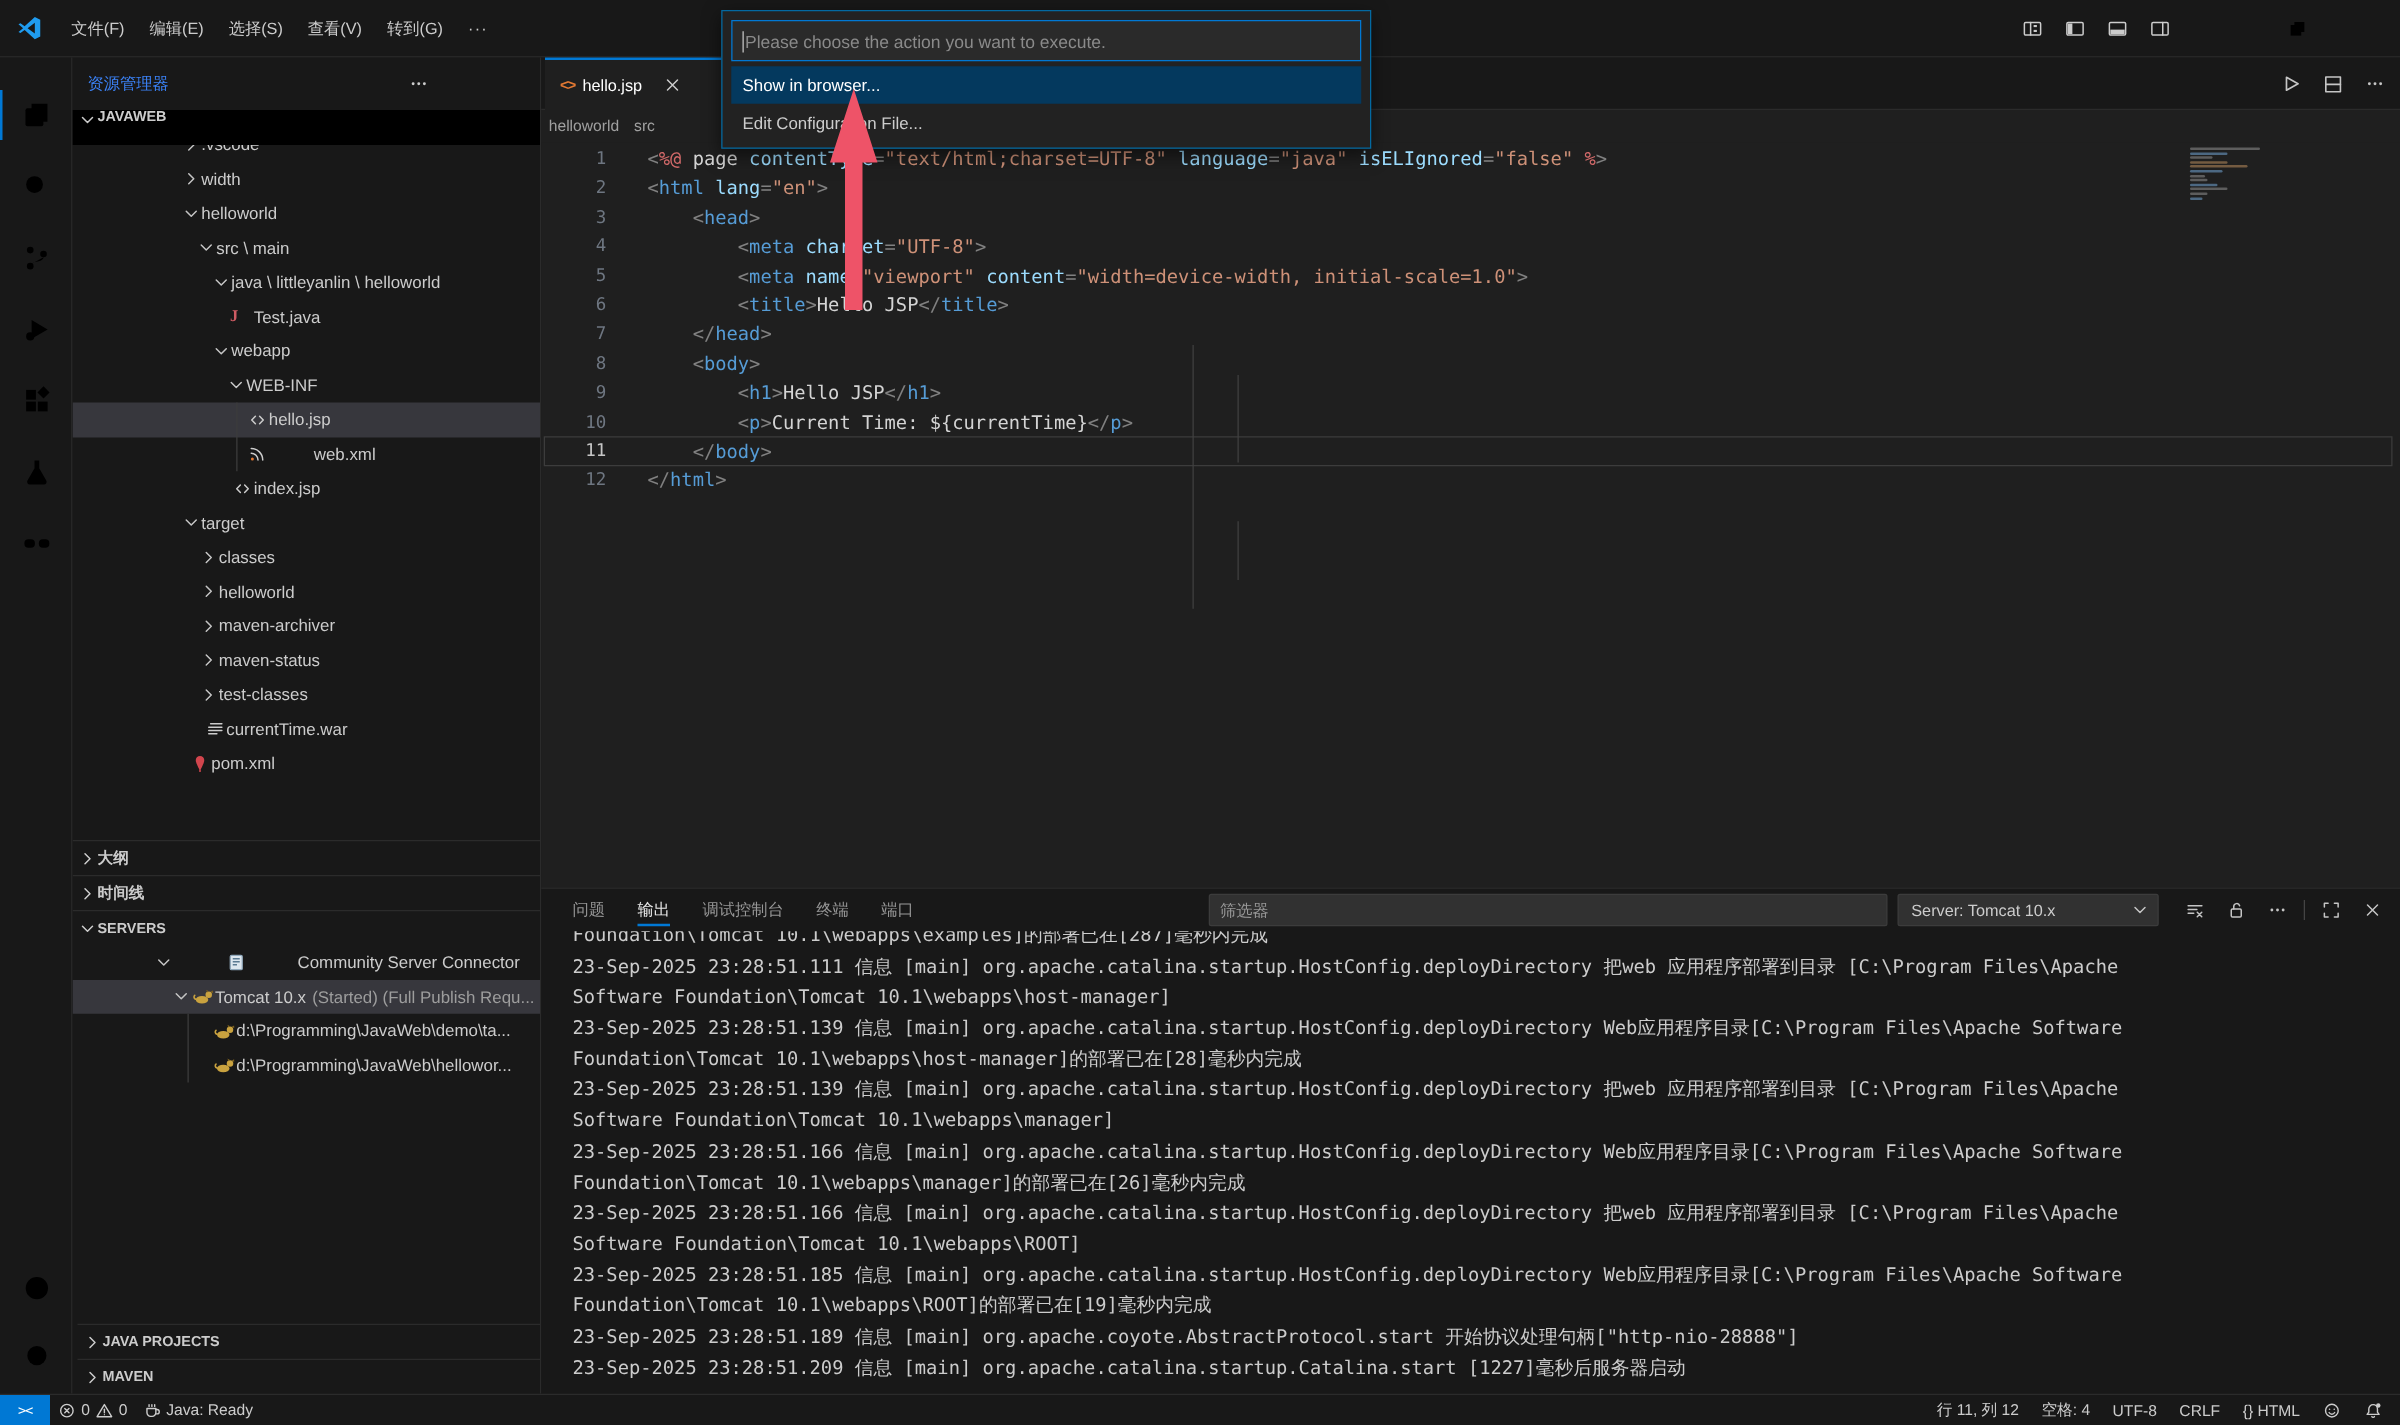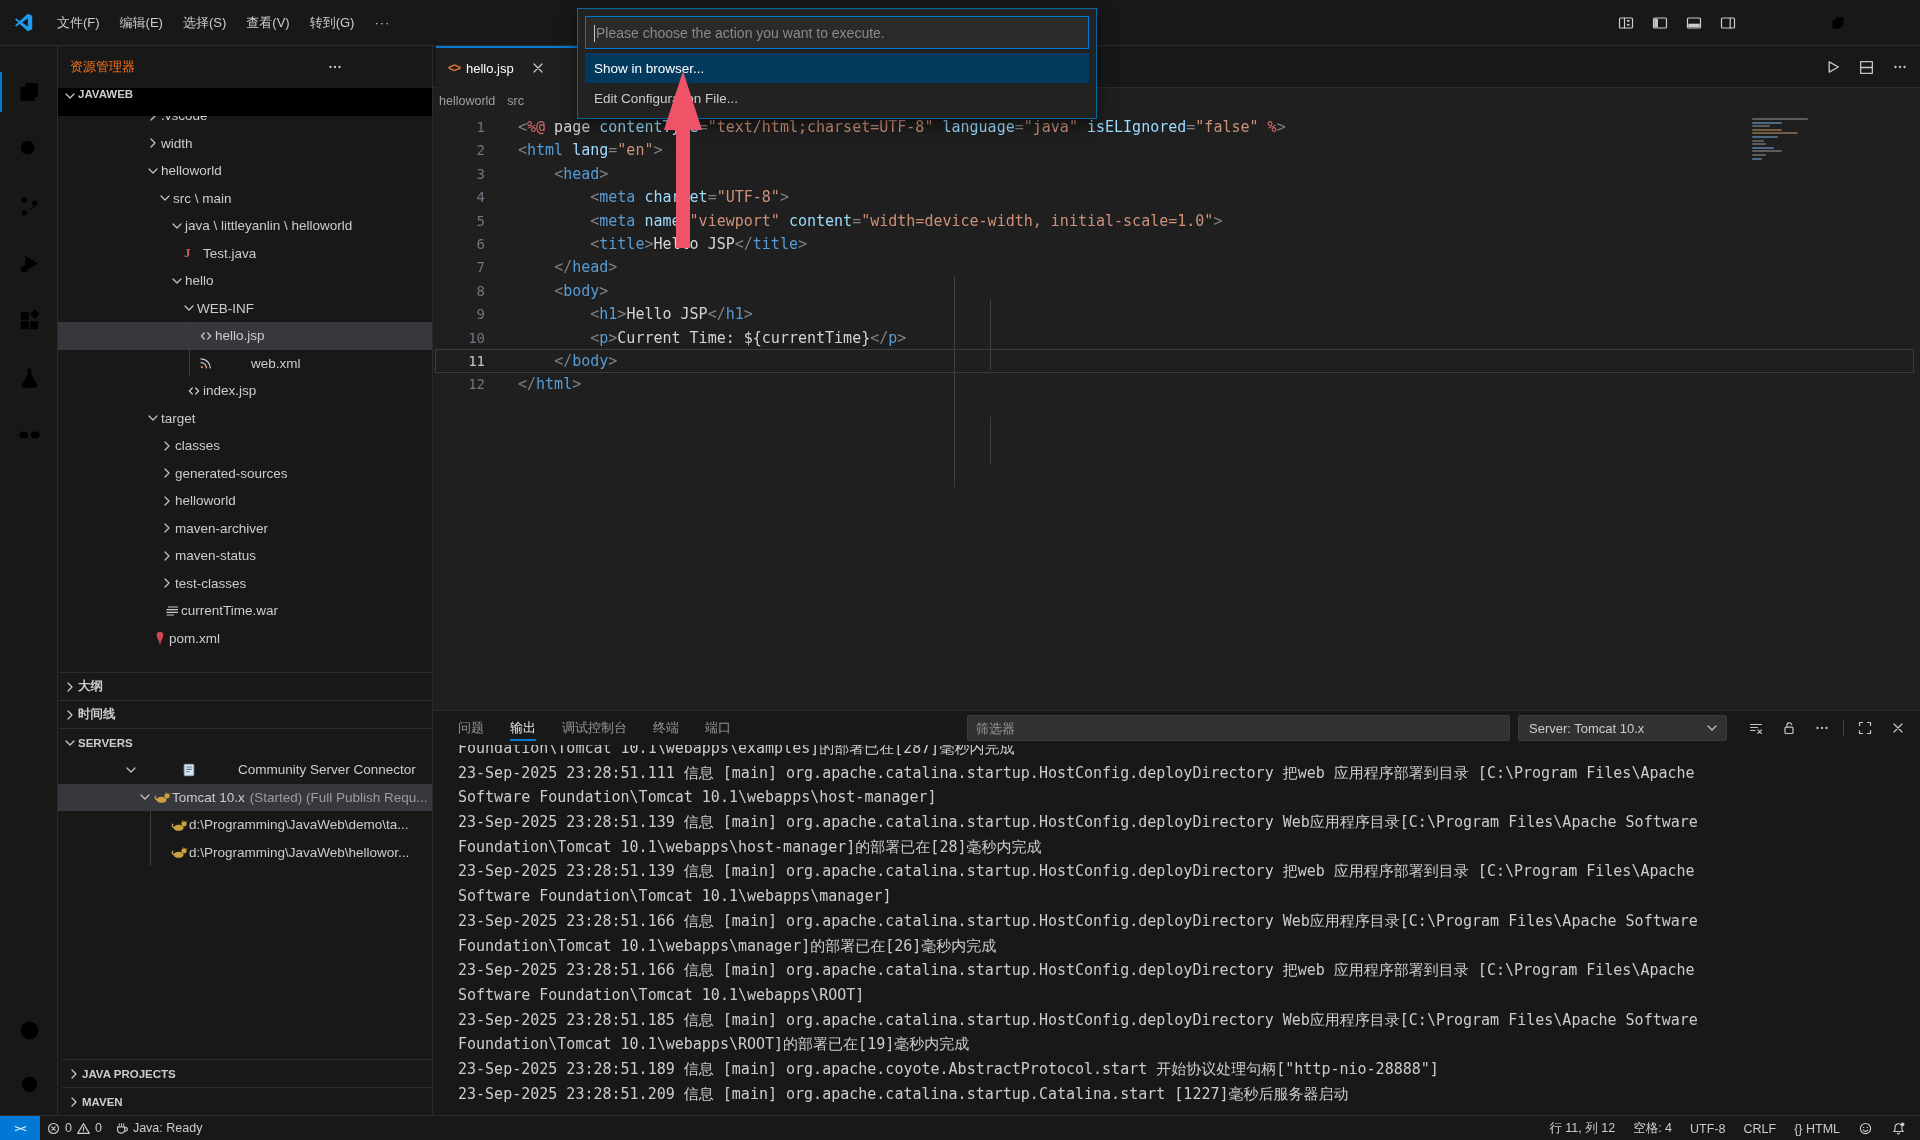--- a/index.html
+++ b/index.html
@@ -24,21 +24,21 @@
 
   
   #activitybar { left:0; top:46px; width:58px; height:1069px; background:#181818; border-right:1px solid #2b2b2b; }
   .ab-item { position:absolute; left:0; width:58px; height:48px; display:flex; align-items:center; justify-content:center; color:#868686; }
   .ab-item.active { color:#d7d7d7; }
   .ab-item.active::before { content:""; position:absolute; left:0; top:4px; bottom:4px; width:2px; background:#0078d4; }
 
   
   #sidebar { left:58px; top:46px; width:375px; height:1069px; background:#181818; border-right:1px solid #2b2b2b; overflow:hidden; }
   #sidebar-header { position:absolute; left:0; top:0; width:100%; height:42px; display:flex; align-items:center; }
-  #sidebar-title { margin-left:12px; font-size:13px; color:#f97316; }
+  #sidebar-title { margin-left:12px; font-size:13px; color:#3b82f6; }
   #explorer-more { position:absolute; left:264px; top:8px; width:26px; height:26px; color:#cccccc; border-radius:5px; }
   #project-header { position:absolute; left:0; top:42px; width:100%; height:28px; background:#000000; z-index:3; display:flex; align-items:flex-start; font-weight:bold; font-size:11.5px; color:#cccccc; }
   #project-header .ic { margin-left:4px; }
   #tree { position:absolute; left:0; top:56px; width:100%; z-index:1; }
   .trow { position:relative; height:27.5px; display:flex; align-items:center; font-size:13.5px; color:#cccccc; white-space:nowrap; }
   .trow.sel { background:#37373d; }
   .trow .chev { width:17px; color:#c5c5c5; }
   .trow .ficon { width:19px; font-weight:bold; }
   .trow .sub { color:#9d9d9d; margin-left:5px; }
   .ficon.java-badge { color:#cf5b63; font-size:13px; font-family:"Liberation Serif",serif; font-weight:bold; }
@@ -349,21 +349,21 @@
         <span class="lbl">Test.java</span>
       </div>
       <div class="trow" style="padding-left: 110px;">
         <span class="chev ic">
           <svg width="16" height="16" viewBox="0 0 16 16">
             <g>
               <path d="M4 6l4 4 4-4"></path>
             </g>
           </svg>
         </span>
-        <span class="lbl">hello</span>
+        <span class="lbl">webapp</span>
       </div>
       <div class="trow" style="padding-left: 122px;">
         <span class="chev ic">
           <svg width="16" height="16" viewBox="0 0 16 16">
             <g>
               <path d="M4 6l4 4 4-4"></path>
             </g>
           </svg>
         </span>
         <span class="lbl">WEB-INF</span>
@@ -411,30 +411,20 @@
       </div>
       <div class="trow" style="padding-left: 100px;">
         <span class="chev ic">
           <svg width="16" height="16" viewBox="0 0 16 16">
             <g>
               <path d="M6 4l4 4-4 4"></path>
             </g>
           </svg>
         </span>
         <span class="lbl">classes</span>
-      </div>
-      <div class="trow" style="padding-left: 100px;">
-        <span class="chev ic">
-          <svg width="16" height="16" viewBox="0 0 16 16">
-            <g>
-              <path d="M6 4l4 4-4 4"></path>
-            </g>
-          </svg>
-        </span>
-        <span class="lbl">generated-sources</span>
       </div>
       <div class="trow" style="padding-left: 100px;">
         <span class="chev ic">
           <svg width="16" height="16" viewBox="0 0 16 16">
             <g>
               <path d="M6 4l4 4-4 4"></path>
             </g>
           </svg>
         </span>
         <span class="lbl">helloworld</span>

